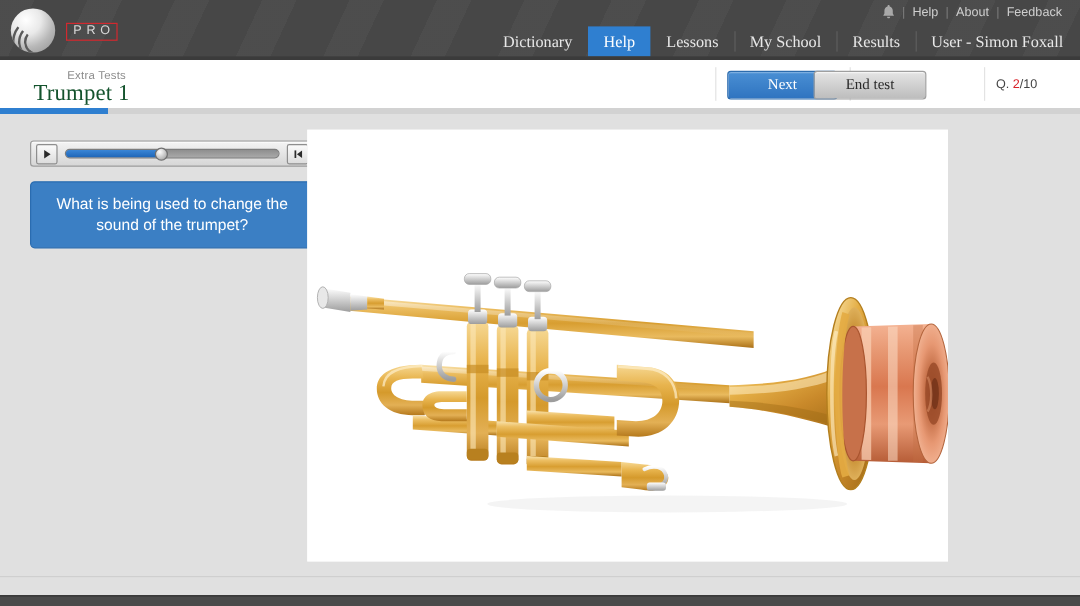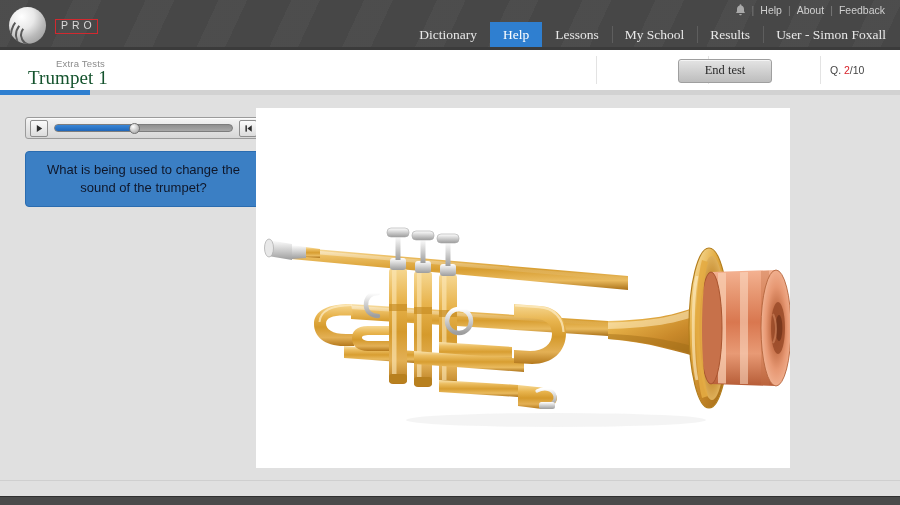--- a/index.html
+++ b/index.html
@@ -343,21 +343,21 @@
     box-sizing: border-box;
     cursor: pointer;
   }
 
   .question-text {
     margin-top: 12px;
     min-height: 46px;
     border: 1px solid #2a6cb0;
     border-radius: 4px;
     background: #3b7fc4;
-    color: #0f172a;
+    color: #ffffff;
     font-size: 13px;
     line-height: 18px;
     text-align: center;
     padding: 9px 12px;
     box-sizing: border-box;
   }
 
   .btn-showanswer {
     margin-top: 12px;
     height: 24px;
@@ -455,20 +455,21 @@
       <div class="nav-item">Results</div>
       <div class="nav-item user">User - Simon Foxall</div>
     </div>
   </div>
 
   <div class="subheader">
     <div class="crumb">Extra Tests</div>
     <div class="page-title">Trumpet 1</div>
 
     <div class="divider-v" style="left:596px;"></div>
+    <div class="btn-next">Next</div>
     <div class="divider-v" style="left:708px;"></div>
     <div class="btn-endtest">End test</div>
     <div class="divider-v" style="left:820px;"></div>
 
     <div class="qcount"><span>Q.</span>&nbsp;<span class="cur">2</span><span>/</span><span>10</span></div>
   </div>
 
   <div class="progress-track">
     <div class="progress-fill" id="progress-fill" style="width: 10%;"></div>
   </div>

